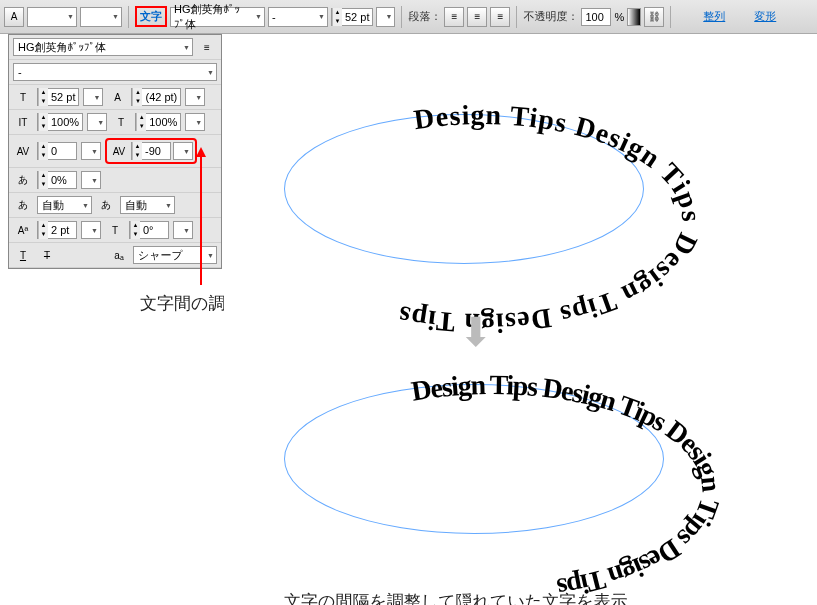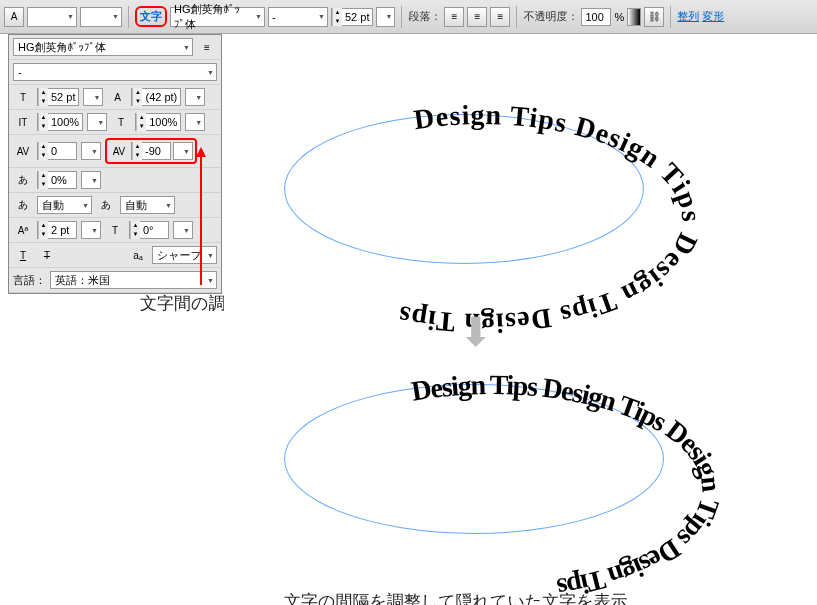--- a/index.html
+++ b/index.html
@@ -3,23 +3,23 @@
 <meta charset="utf-8">
 <style>
 * { box-sizing: border-box; margin: 0; padding: 0; }
 body { font-family: Arial, sans-serif; font-size: 11px; background: #fff; width: 817px; height: 605px; position: relative; overflow: hidden; }
 
 .toolbar { height: 34px; background: linear-gradient(#e8e8e8,#d4d4d4); border-bottom: 1px solid #aaa; display: flex; align-items: center; padding: 3px 4px; gap: 3px; font-size: 11px; }
 .toolbar .dd { display: inline-flex; align-items: center; border: 1px solid #999; background: #fff; padding: 0 14px 0 3px; height: 20px; position: relative; }
 .toolbar .dd::after { content: '▼'; font-size: 7px; position: absolute; right: 2px; color: #555; }
 .sep { width: 1px; height: 22px; background: #aaa; margin: 0 3px; }
 .toolbar .lbl { color: #333; }
-.tablab { border: 2px solid #f00; border-radius: 6px; padding: 1px 3px; color: #06c; font-weight: bold; }
+.tablab { border: 2px solid #f00; border-radius: 0; padding: 1px 3px; color: #06c; font-weight: bold; }
 .iconbtn { width: 20px; height: 20px; border: 1px solid #999; background: linear-gradient(#fff,#ddd); display: inline-flex; align-items: center; justify-content: center; font-size: 10px; }
-.link { color: #06c; text-decoration: underline; cursor: pointer; }
+.link { color: #06c; text-decoration: underline; cursor: pointer; margin-left: 26px; }
 .opacity-slider { width: 14px; height: 18px; background: linear-gradient(to right,#fff,#000); border:1px solid #999;}
 
 .panel { position: absolute; left: 8px; top: 34px; width: 214px; background: #e6e6e6; border: 1px solid #888; font-size: 11px; }
 .panel-row { display: flex; align-items: center; padding: 3px 4px; gap: 4px; border-bottom: 1px solid #d0d0d0; }
 .panel .wide { flex: 1; }
 .panel .dd { display: inline-flex; align-items: center; border: 1px solid #999; background: #fff; padding: 1px 14px 1px 4px; height: 18px; position: relative; min-width: 38px; }
 .panel .dd::after { content: '▼'; font-size: 7px; position: absolute; right: 2px; color: #555; }
 .panel .ficon { width: 20px; height: 18px; display: inline-flex; align-items: center; justify-content: center; font-size: 10px; border:1px solid transparent; }
 .spin { display: inline-flex; align-items: center; border: 1px solid #999; background: #fff; height: 18px; }
 .spin .sv { padding: 0 3px; min-width: 28px; }
@@ -193,28 +193,22 @@
         </div>
         <span class="sv">0°</span>
       </div>
     <div class="dd" style="min-width:12px;width:12px"></div>
   </div>
   <div class="panel-row">
     <span class="ficon" style="text-decoration:underline">T</span>
     <span class="ficon" style="text-decoration:line-through">T</span>
     <span style="flex:1"></span>
     <span class="ficon">aₐ</span>
-    <div class="dd" style="width:65px">
+    <div class="dd" style="width:84px">
         <span>シャープ</span>
-      </div>
-  </div>
-  <div class="panel-row">
-    <span>言語：</span>
-    <div class="dd wide">
-        <span>英語：米国</span>
       </div>
   </div>
 </div>
 
 <div class="arrow-up"></div>
 <div class="annot1">文字間の調整</div>
 
 <div class="canvas">
   <div class="ellipse1"></div>
   <svg class="pathtext" style="left:28px;top:30px" width="430" height="250">

